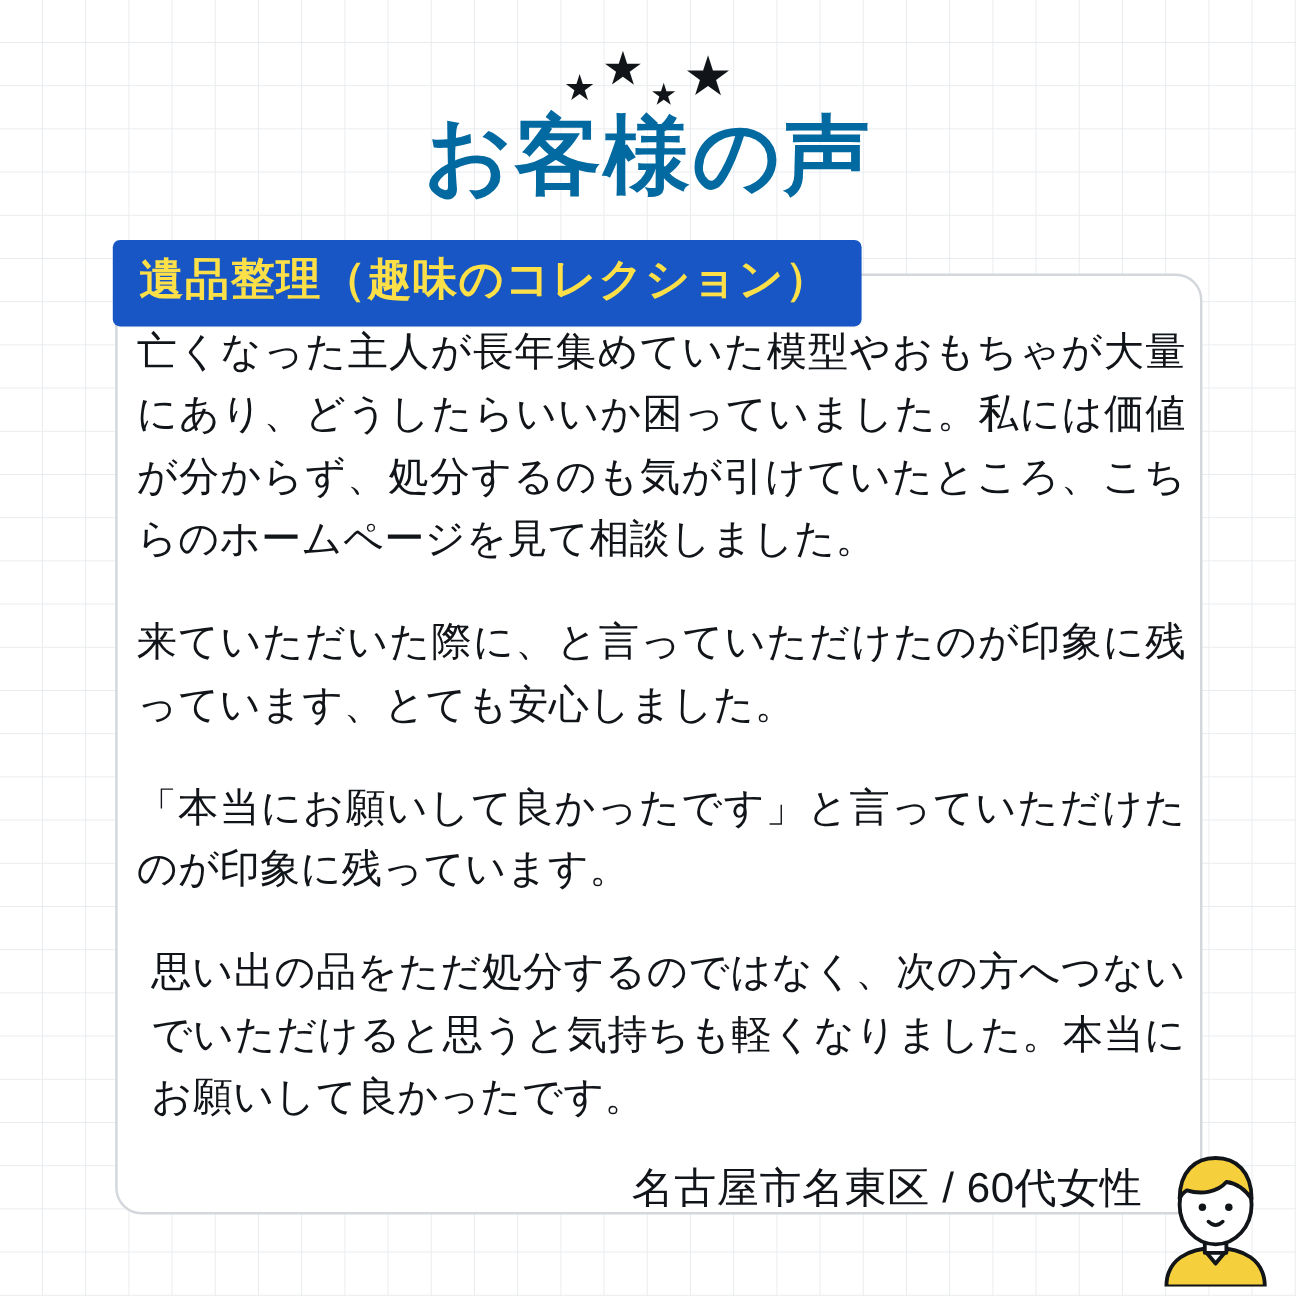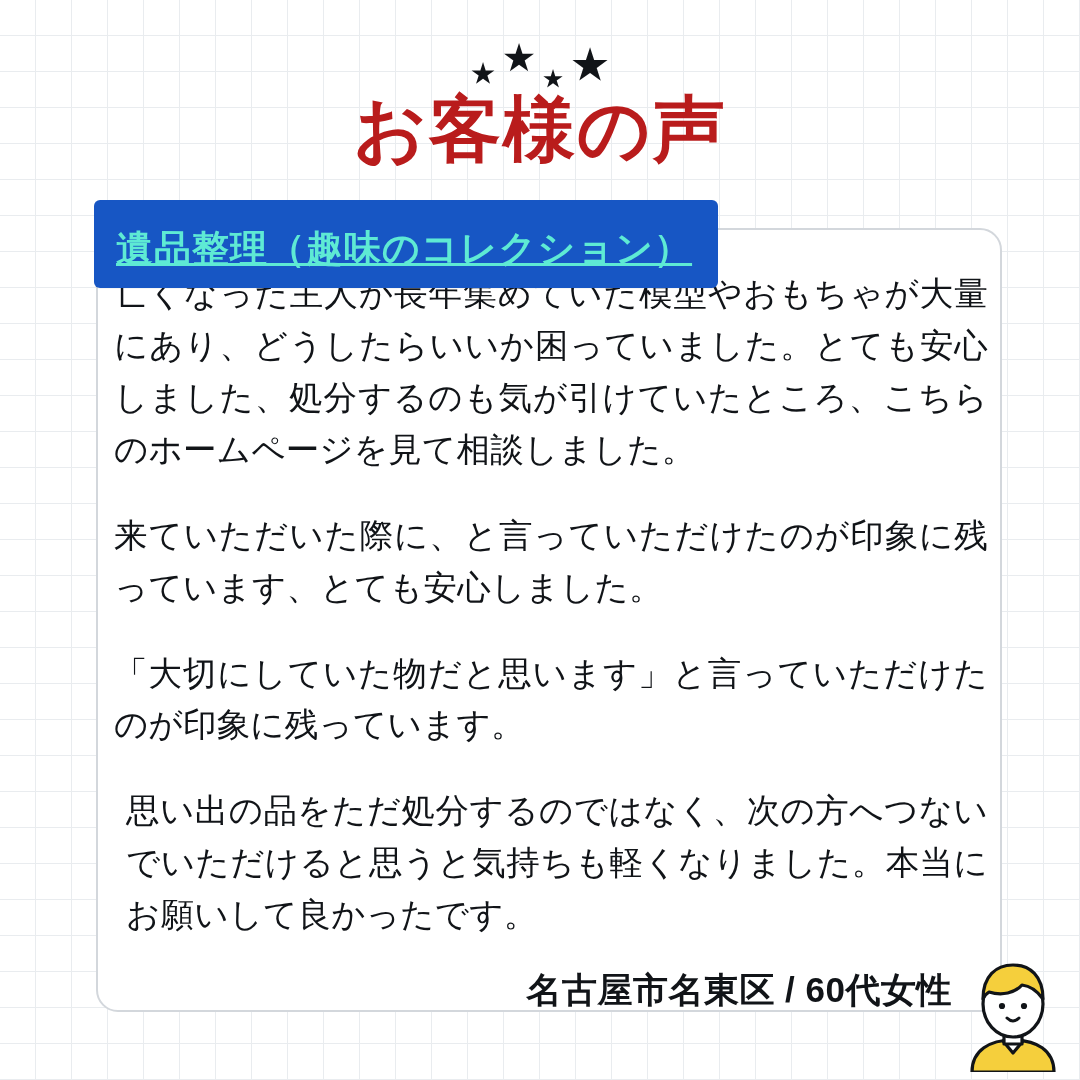--- a/index.html
+++ b/index.html
@@ -61,21 +61,21 @@
   
   .main-title {
     position: absolute;
     top: 82px;
     left: 0;
     right: 0;
     text-align: center;
     font-size: 72px;
     font-weight: 700;
     letter-spacing: 2px;
-    color: #b91c1c;
+    color: #0369a1;
   }
 
   
   .card {
     position: absolute;
     left: 96px;
     top: 228px;
     width: 906px;
     height: 784px;
     box-sizing: border-box;
@@ -83,30 +83,29 @@
     border: 2px solid #d3d7dc;
     border-radius: 22px;
   }
 
   
   .ribbon {
     position: absolute;
     left: 94px;
     top: 200px;
     background: #1756c4;
-    color: #5eead4;
+    color: #fde047;
     font-size: 37px;
     font-weight: 700;
     letter-spacing: 1px;
-    padding: 24px 26px 14px 22px;
+    padding: 8px 26px 14px 22px;
     border-radius: 6px;
     white-space: nowrap;
     z-index: 3;
     box-shadow: 0 1px 0 rgba(0,0,0,0.04);
-    text-decoration: underline;
   }
 
   
   .body-text {
     position: absolute;
     left: 114px;
     top: 268px;
     width: 874px;
     z-index: 2;
     color: #111418;
@@ -120,21 +119,21 @@
     text-justify: inter-character;
   }
   .body-text p:last-child { margin-bottom: 0; margin-left: 12px; }
 
   
   .signature {
     position: absolute;
     right: 128px;
     bottom: 66px;
     font-size: 35px;
-    font-weight: 700;
+    font-weight: 400;
     color: #111418;
     letter-spacing: 0.5px;
     z-index: 2;
     text-align: right;
   }
 
   
   .avatar {
     position: absolute;
     right: 14px;
@@ -158,23 +157,23 @@
     <span class="star s-big">★</span>
   </div>
 
   <div class="main-title">お客様の声</div>
 
   <div class="card"></div>
 
   <div class="ribbon">遺品整理（趣味のコレクション）</div>
 
   <div class="body-text">
-    <p>亡くなった主人が長年集めていた模型やおもちゃが大量にあり、どうしたらいいか困っていました。とても安心しました、処分するのも気が引けていたところ、こちらのホームページを見て相談しました。</p>
+    <p>亡くなった主人が長年集めていた模型やおもちゃが大量にあり、どうしたらいいか困っていました。私には価値が分からず、処分するのも気が引けていたところ、こちらのホームページを見て相談しました。</p>
     <p>来ていただいた際に、と言っていただけたのが印象に残っています、とても安心しました。</p>
-    <p>「大切にしていた物だと思います」と言っていただけたのが印象に残っています。</p>
+    <p>「本当にお願いして良かったです」と言っていただけたのが印象に残っています。</p>
     <p>思い出の品をただ処分するのではなく、次の方へつないでいただけると思うと気持ちも軽くなりました。本当にお願いして良かったです。</p>
   </div>
 
   <div class="signature">名古屋市名東区 / 60代女性</div>
 
   <svg class="avatar" viewBox="0 0 106 120">
 
     <path d="M12 120 C12 98 30 88 53 88 C76 88 94 98 94 120 Z" fill="#f5cf3c" stroke="#111418" stroke-width="3.2" stroke-linejoin="round"></path>
 
     <path d="M43 89 L53 101 L63 89" fill="#ffffff" stroke="#111418" stroke-width="3.2" stroke-linejoin="round" stroke-linecap="round"></path>

